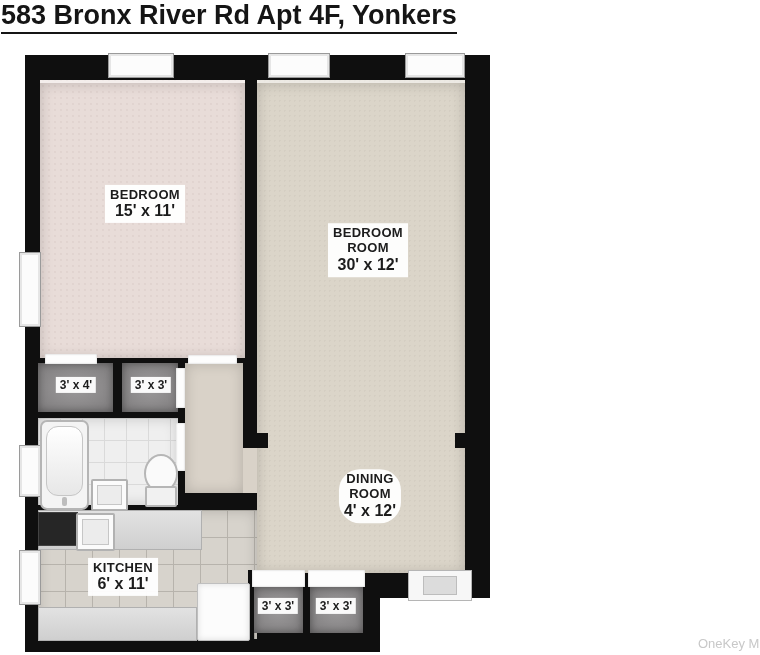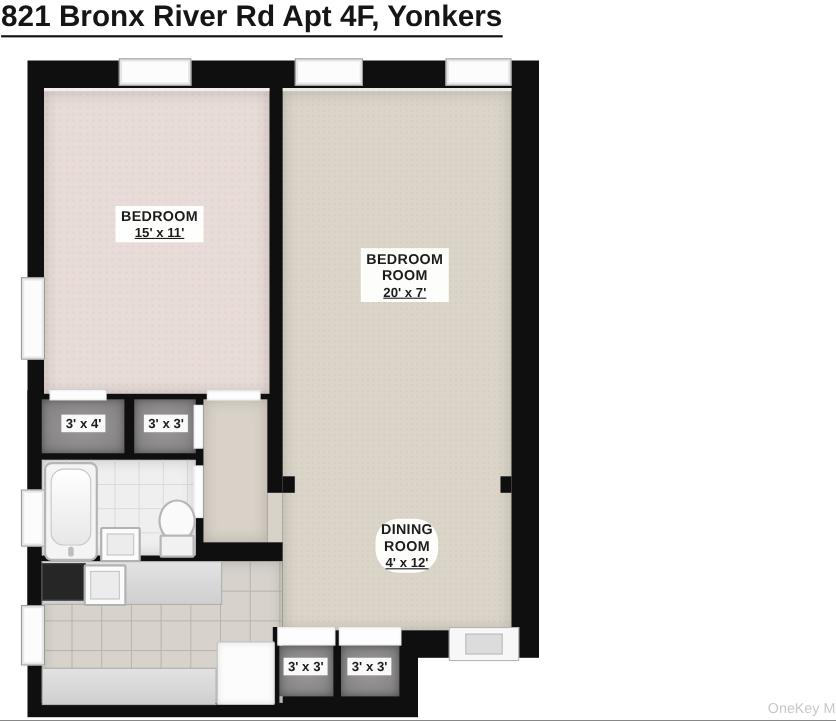--- a/index.html
+++ b/index.html
@@ -55,31 +55,31 @@
   .counter{position:absolute;background:linear-gradient(#e2e2e2,#cfcfcf);border:1px solid #b0b0b0;}
   .stove{position:absolute;background:#262626;box-shadow:inset 0 0 0 1px #424242;}
   .fridge{position:absolute;background:#fcfcfc;border:1px solid #bfbfbf;border-radius:2px;box-shadow:inset 0 0 6px rgba(0,0,0,.12);}
   .rlabel{
     position:absolute;transform:translate(-50%,-50%);
     background:rgba(255,255,255,.95);color:#1c1c1c;
     font-weight:700;text-align:center;line-height:1.18;
     padding:2px 5px;white-space:nowrap;
   }
   .rlabel .rname{font-size:13px;letter-spacing:.3px;}
-  .rlabel .rdims{font-size:12px;text-decoration:underline;}
+  .rlabel .rdims{font-size:16px;}
   .clabel{font-size:12px;padding:1px 4px;}
   .watermark{
     position:absolute;left:698px;top:636px;
     font-size:13px;color:#c8c8c8;white-space:nowrap;
   }
 </style>
 </head>
 <body>
 
-<div class="title"><span>821 Bronx River Rd Apt 4F, Yonkers</span></div>
+<div class="title"><span>583 Bronx River Rd Apt 4F, Yonkers</span></div>
 
 <div class="plan" style="left:25px;top:55px;width:465px;height:597px;">
 
   <div class="wall" style="left:0;top:0;width:465px;height:543px;"></div>
   <div class="wall" style="left:0;top:300px;width:355px;height:297px;"></div>
 
   <div class="floor f-bedroom" style="left:15px;top:25px;width:205px;height:275px;"></div>
   <div class="floor f-living" style="left:232px;top:25px;width:208px;height:490px;"></div>
   <div class="floor f-hall" style="left:160px;top:308px;width:58px;height:130px;"></div>
   <div class="floor f-hall" style="left:218px;top:393px;width:14px;height:45px;box-shadow:none;"></div>
@@ -129,26 +129,30 @@
   <div class="counter" style="left:13px;top:552px;width:157px;height:32px;"></div>
   <div class="fridge" style="left:172px;top:528px;width:51px;height:56px;"></div>
 
   <div class="rlabel" style="left:120px;top:149px;">
     <div class="rname">BEDROOM</div>
     <div class="rdims">15' x 11'</div>
   </div>
   <div class="rlabel" style="left:343px;top:195px;">
     <div class="rname">BEDROOM</div>
     <div class="rname">ROOM</div>
-    <div class="rdims">20' x 7'</div>
+    <div class="rdims">30' x 12'</div>
   </div>
   <div class="rlabel" style="left:345px;top:441px;border-radius:21px;">
     <div class="rname">DINING</div>
     <div class="rname">ROOM</div>
     <div class="rdims">4' x 12'</div>
+  </div>
+  <div class="rlabel" style="left:98px;top:522px;">
+    <div class="rname">KITCHEN</div>
+    <div class="rdims">6' x 11'</div>
   </div>
   <div class="rlabel clabel" style="left:51px;top:330px;">3' x 4'</div>
   <div class="rlabel clabel" style="left:126px;top:330px;">3' x 3'</div>
   <div class="rlabel clabel" style="left:253px;top:551px;">3' x 3'</div>
   <div class="rlabel clabel" style="left:311px;top:551px;">3' x 3'</div>
 
 </div>
 
 <div class="watermark">OneKey MLS</div>
 

